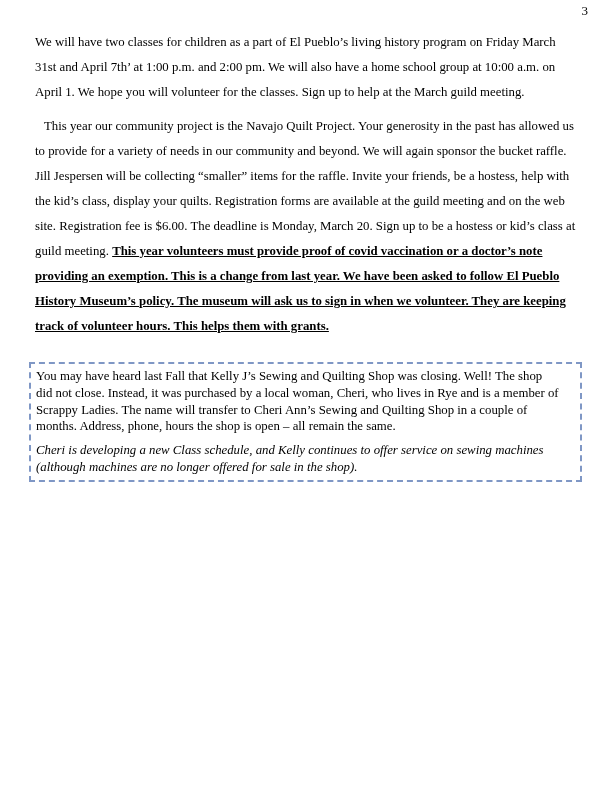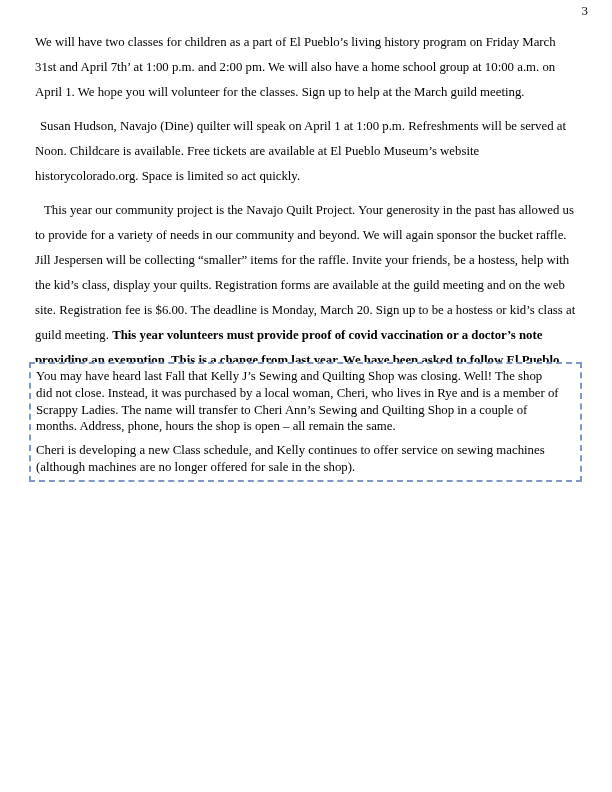--- a/index.html
+++ b/index.html
@@ -27,46 +27,46 @@
     width: 545px;
     font-size: 12.8px;
     line-height: 25px;
     text-align: left;
   }
   .body-text p { margin: 0 0 9px 0; }
   .indent-sm { text-indent: 5px; }
   .indent-md { text-indent: 9px; }
   .emphasis {
     font-weight: bold;
+    text-decoration: underline;
   }
   .dashed-box {
     position: absolute;
     left: 29px;
     width: 553px;
     border: 2px dashed var(--box-border, #7f97c5);
     background: #ffffff;
     padding: 4px 6px 4px 5px;
     font-size: 12.8px;
     line-height: 16.8px;
   }
   .dashed-box p { margin: 0 14px 7px 0; }
-  .dashed-box p:last-child { margin-bottom: 0; }
+  .dashed-box p:last-child { margin-bottom: 0; font-style: italic; }
   .box-shop { top: 362px; min-height: 116px; }
   .box-craft { top: 499px; min-height: 67px; }
 </style>
 </head>
 <body>
 
 <div class="page">
 
   <div class="page-number">3</div>
 
   <div class="body-text">
     <p>We will have two classes for children as a part of El Pueblo’s living history program on Friday March 31st and April 7th’ at 1:00 p.m. and 2:00 pm. We will also have a home school group at 10:00 a.m. on April 1. We hope you will volunteer for the classes. Sign up to help at the March guild meeting.</p>
-    <p class="indent-sm">Susan Hudson, Navajo (Dine) quilter will speak on April 1 at 1:00 p.m. Refreshments will be served at Noon. Childcare is available. Free tickets are available at El Pueblo Museum’s website historycolorado.org. Space is limited so act quickly.</p>
     <p class="indent-md"><span>This year our community project is the Navajo Quilt Project. Your generosity in the past has allowed us to provide for a variety of needs in our community and beyond. We will again sponsor the bucket raffle. Jill Jespersen will be collecting “smaller” items for the raffle. Invite your friends, be a hostess, help with the kid’s class, display your quilts. Registration forms are available at the guild meeting and on the web site. Registration fee is $6.00. The deadline is Monday, March 20. Sign up to be a hostess or kid’s class at guild meeting. </span><span class="emphasis">This year volunteers must provide proof of covid vaccination or a doctor’s note providing an exemption. This is a change from last year. We have been asked to follow El Pueblo History Museum’s policy. The museum will ask us to sign in when we volunteer. They are keeping track of volunteer hours. This helps them with grants.</span></p>
   </div>
 
   <div class="dashed-box box-shop">
     <p>You may have heard last Fall that Kelly J’s Sewing and Quilting Shop was closing.  Well!  The shop did not close.  Instead, it was purchased by a local woman, Cheri, who lives in Rye and is a member of Scrappy Ladies.  The name will transfer to Cheri Ann’s Sewing and Quilting Shop in a couple of months.  Address, phone, hours the shop is open – all remain the same.</p>
     <p>Cheri is developing a new Class schedule, and Kelly continues to offer service on sewing machines (although machines are no longer offered for sale in the shop).</p>
   </div>
 
 
 </div>

